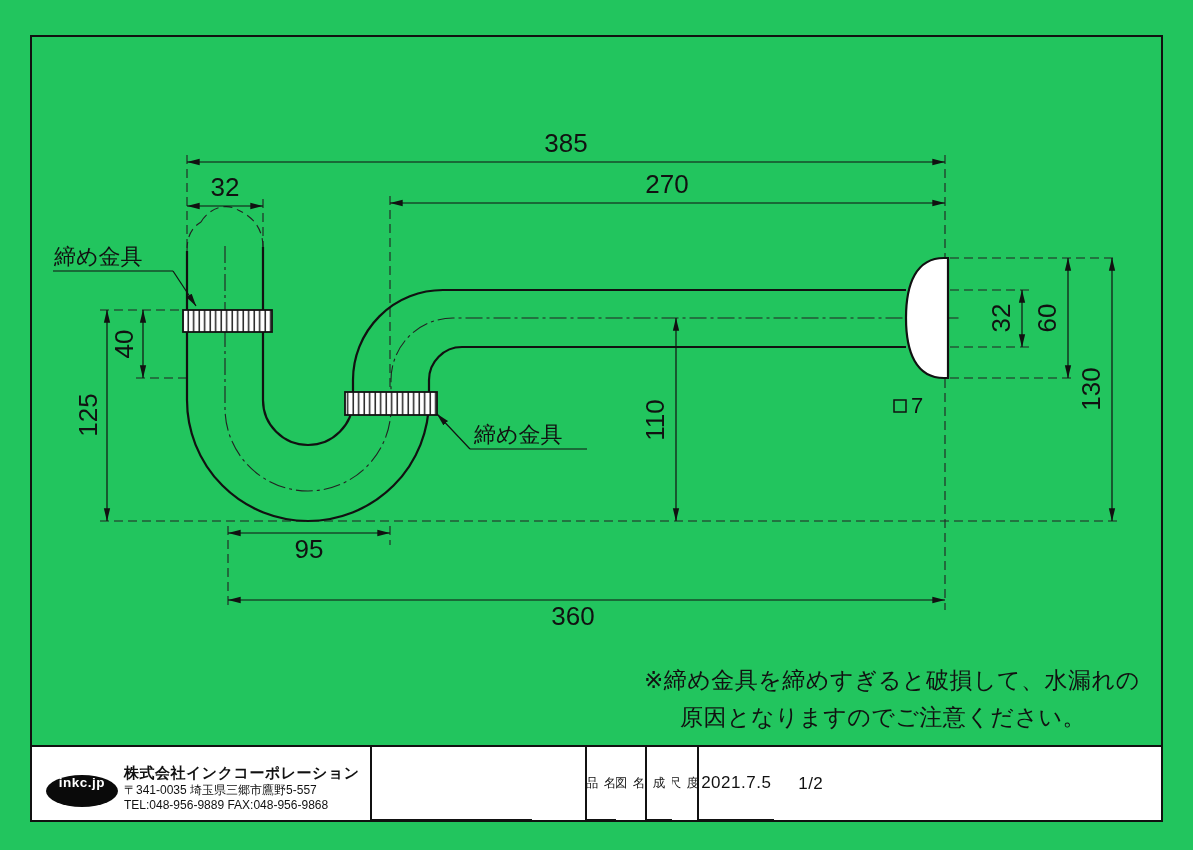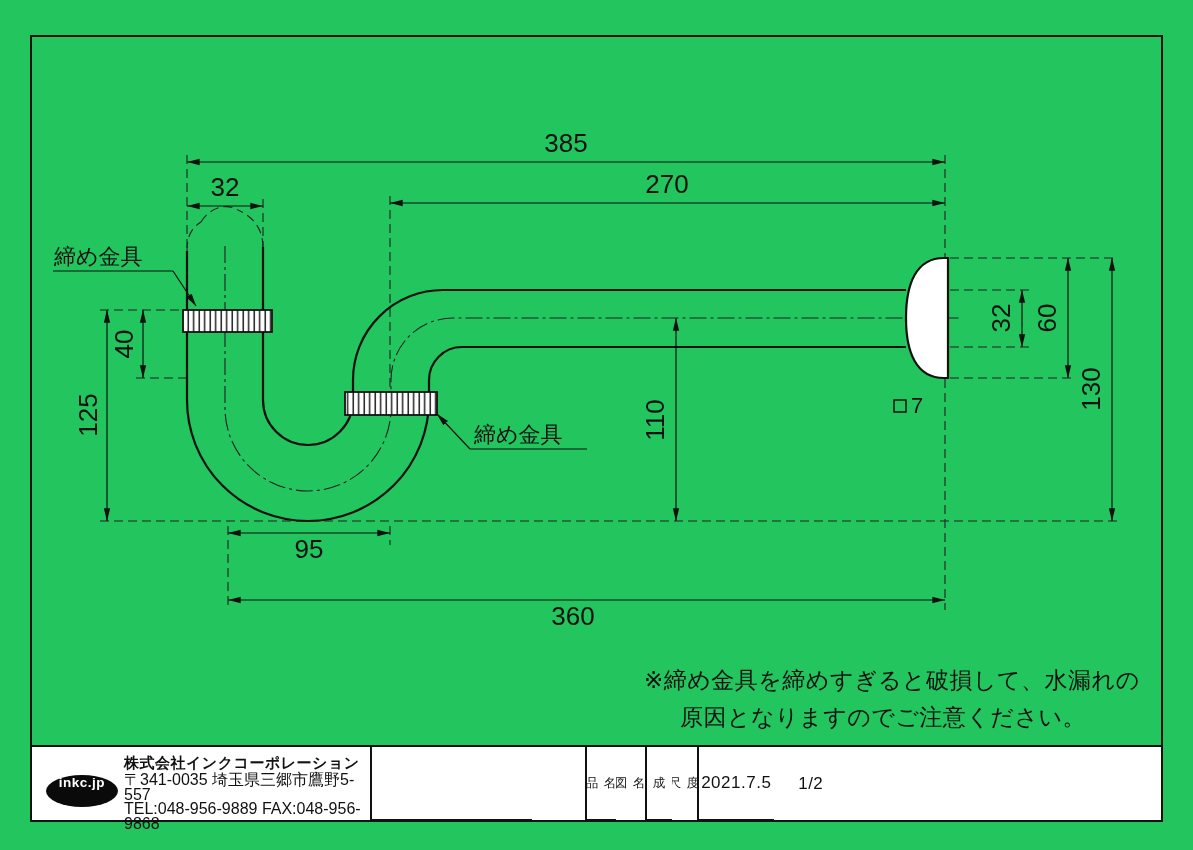--- a/index.html
+++ b/index.html
@@ -18,23 +18,23 @@
   .sq{fill:none;stroke:#111;stroke-width:1.5}
   text{fill:#111}
   .dim-text{font-size:26px;text-anchor:middle;font-family:"Liberation Sans","DejaVu Sans",sans-serif}
   .cad-label{font-size:22px;text-anchor:start;font-family:"Liberation Sans","DejaVu Sans",sans-serif}
   .note{position:absolute;left:644px;top:662px;font-size:23px;line-height:37px;letter-spacing:.5px;white-space:nowrap}
   .note-line2{margin-left:36px}
   .title-block{position:absolute;left:32px;top:745px;width:1129px;height:75px;border-top:2px solid #111;display:flex;background:#fff}
   .tb-company{width:338px;position:relative}
   .logo{position:absolute;left:14px;top:28px;width:72px;height:32px;background:#0a0a0a;border-radius:50%;display:flex;justify-content:center}
   .logo span{color:#fff;font-size:13.5px;font-weight:700;letter-spacing:.5px}
-  .company-info{margin-left:92px;padding-top:6px}
+  .company-info{margin-left:92px;padding-top:16px}
   .company-name{font-size:15px;font-weight:600;letter-spacing:.5px;line-height:20px}
-  .company-addr{font-size:16px;line-height:14.5px}
+  .company-addr{font-size:12px;line-height:14.5px}
   .tb-sec{border-left:2px solid #111;display:flex;flex-direction:row}
   .tb-rev{width:215px}
   .rev-row{flex:1;border-bottom:1px solid #111}
   .rev-row:last-child{border-bottom:none}
   .w-label{width:60px}
   .w-value{width:295px}
   .w-dlabel{width:52px}
   .w-dvalue{width:151px}
   .tb-cell{flex:1;display:flex;align-items:center;justify-content:center;overflow:hidden;white-space:nowrap}
   .tb-cell:first-child{border-bottom:1.5px solid #111}

